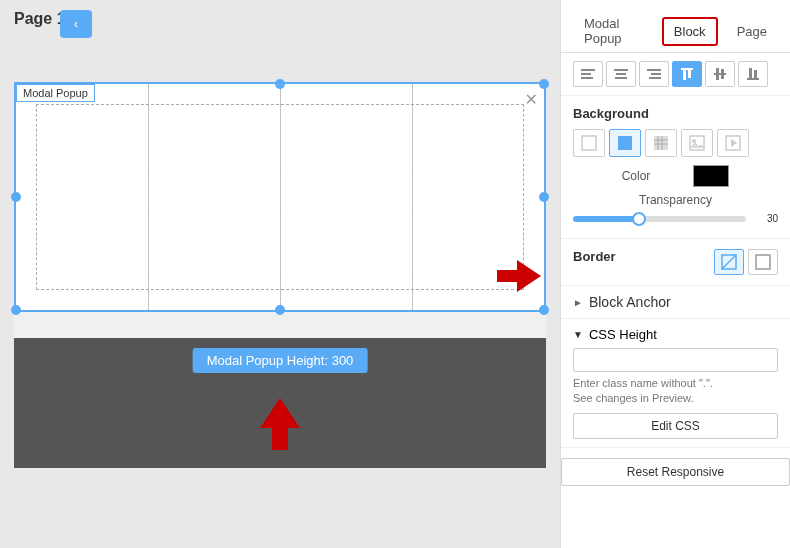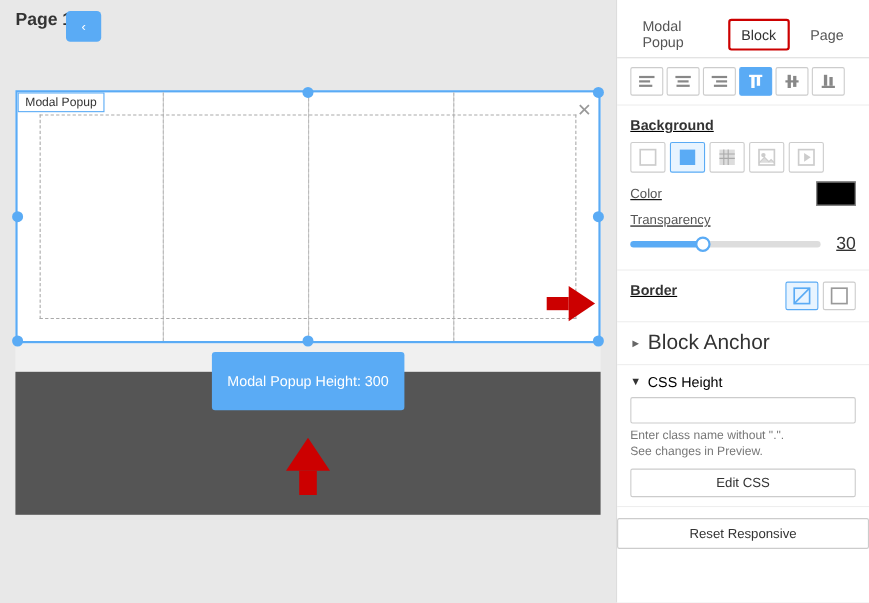--- a/index.html
+++ b/index.html
@@ -119,21 +119,21 @@
     }
 
     
     .height-label {
       position: absolute;
       bottom: 95px;
       left: 50%;
       transform: translateX(-50%);
       background: #5aabf5;
       color: white;
-      padding: 19px 14px;
+      padding: 5px 14px;
       border-radius: 3px;
       font-size: 13px;
       white-space: nowrap;
       z-index: 20;
     }
 
     
     .right-panel {
       width: 230px;
       background: white;
@@ -192,21 +192,20 @@
     .align-btn.active {
       background: #5aabf5;
       border-color: #5aabf5;
       color: white;
     }
 
     
     .section {
       padding: 10px 12px;
       border-bottom: 1px solid #eee;
-      text-decoration: underline;
     }
 
     .section-title {
       font-size: 13px;
       font-weight: bold;
       color: #333;
       margin-bottom: 8px;
     }
 
     
@@ -231,21 +230,21 @@
 
     .bg-btn.active {
       border-color: #5aabf5;
       background: #e8f4ff;
     }
 
     
     .prop-row {
       display: flex;
       align-items: center;
-      justify-content: space-between;
+      justify-content: center;
       margin-bottom: 6px;
       gap: 43px;
     }
 
     .prop-label {
       font-size: 12px;
       color: #555;
     }
 
     .color-swatch {
@@ -279,21 +278,21 @@
       background: white;
       border: 2px solid #5aabf5;
       border-radius: 50%;
       position: absolute;
       top: -4px;
       left: 38%;
       transform: translateX(-50%);
     }
 
     .slider-value {
-      font-size: 16px;
+      font-size: 10px;
       color: #333;
       width: 24px;
       text-align: right;
     }
 
     
     .border-row {
       display: flex;
       align-items: flex-start;
       justify-content: space-between;
@@ -331,21 +330,21 @@
       border-bottom: 1px solid #eee;
       cursor: pointer;
     }
 
     .collapsible-icon {
       font-size: 10px;
       color: #666;
     }
 
     .collapsible-label {
-      font-size: 19px;
+      font-size: 14px;
       color: #333;
     }
 
     
     .css-section {
       padding: 8px 12px;
       border-bottom: 1px solid #eee;
     }
 
     .css-header {

